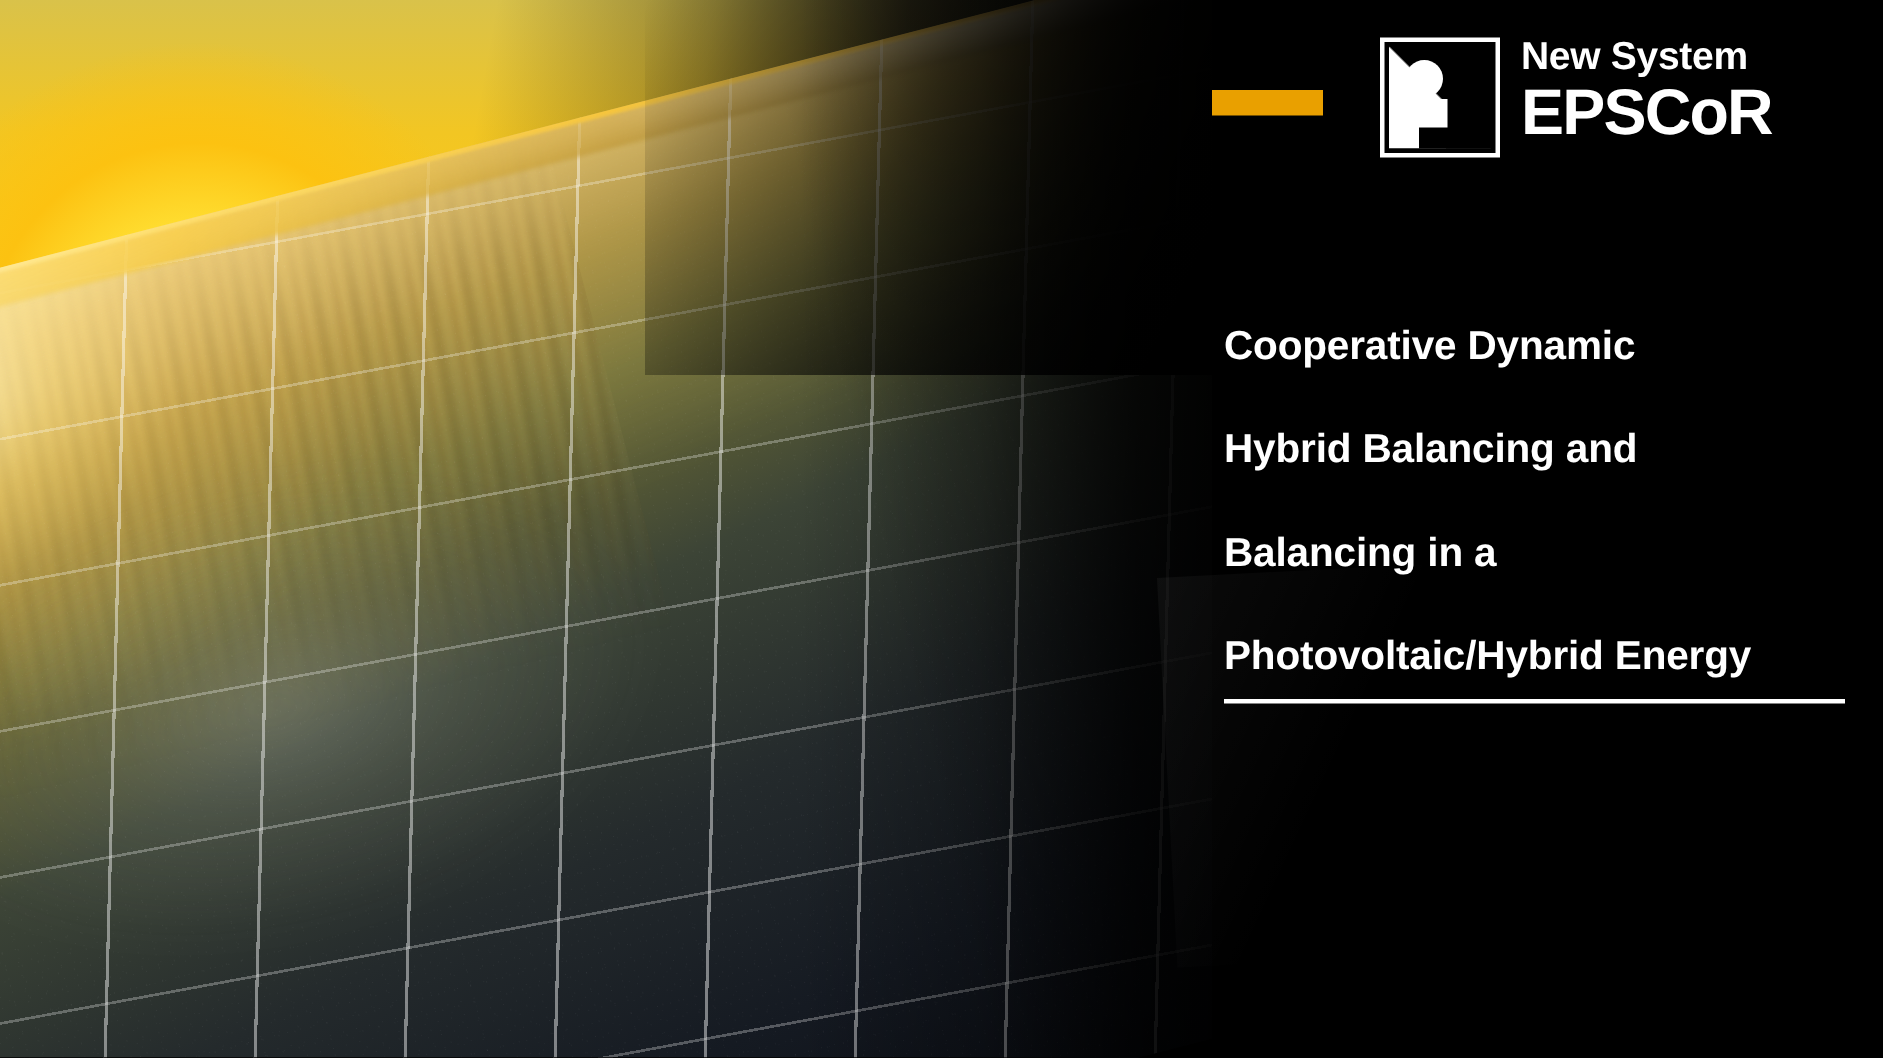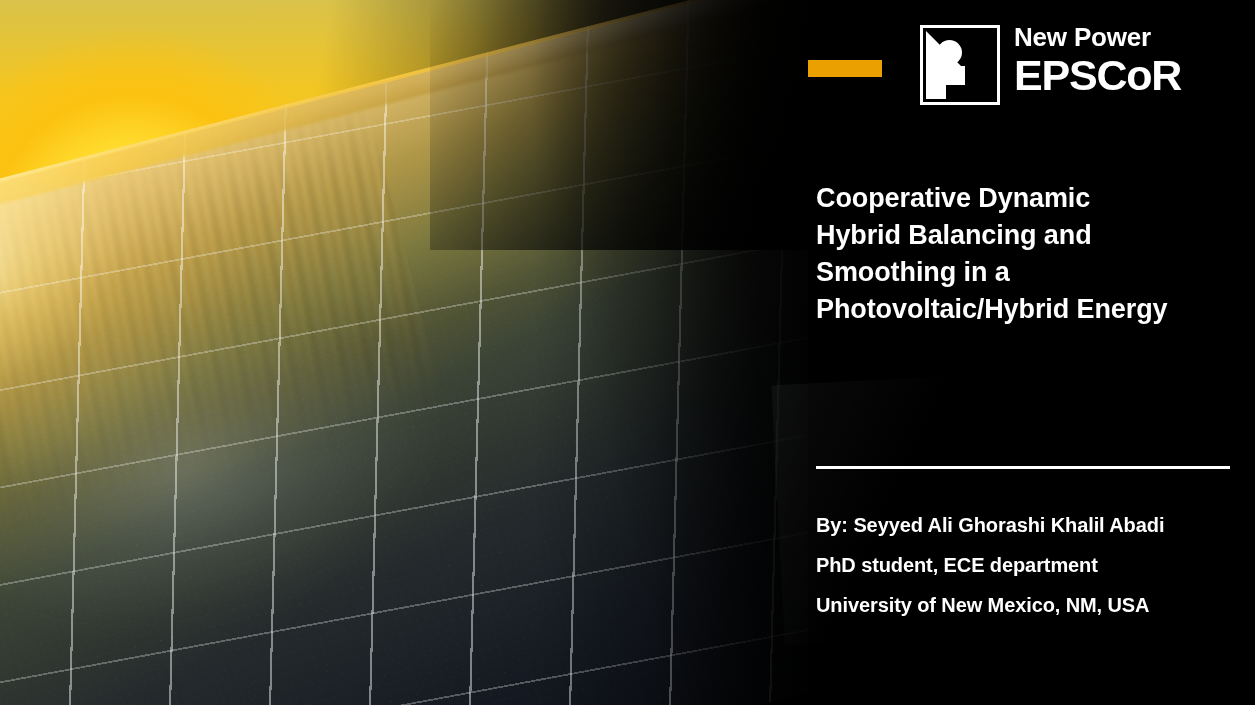--- a/index.html
+++ b/index.html
@@ -227,21 +227,21 @@
     margin-top:1px;
   }
 
   
   #title{
     position:absolute; left:8px; top:180px;
     width:420px;
     font-size:27px; font-weight:bold; color:#ffffff;
     line-height:37px; letter-spacing:-.1px;
   }
-  #title .tline{ display:block; white-space:nowrap; }
+  #title .tline{ display:block; white-space:nowrap;margin-top:32px; }
 
   
   .divider{
     position:absolute; left:8px; top:466px;
     width:414px; height:3px;
     background:#ffffff;
   }
 
   
   #author{
@@ -295,36 +295,31 @@
         <div class="logo-mark">
           <div class="lm-inner">
             <div class="lm-tri"></div>
             <div class="lm-dot"></div>
             <div class="lm-step-b"></div>
             <div class="lm-step-a"></div>
             <div class="lm-notch"></div>
           </div>
         </div>
         <div class="logo-text">
-          <span class="logo-line1">New Power</span>
+          <span class="logo-line1">New System</span>
           <span class="logo-line2">EPSCoR</span>
         </div>
       </div>
 
     </div>
 
     <h1 id="title">
       <span class="tline">Cooperative Dynamic</span>
       <span class="tline">Hybrid Balancing and</span>
-      <span class="tline">Smoothing in a</span>
+      <span class="tline">Balancing in a</span>
       <span class="tline">Photovoltaic/Hybrid Energy</span>
     </h1>
 
     <div class="divider"></div>
 
-    <div id="author">
-      <span class="aline">By: Seyyed Ali Ghorashi Khalil Abadi</span>
-      <span class="aline">PhD student, ECE department</span>
-      <span class="aline">University of New Mexico, NM, USA</span>
-    </div>
 
   </div>
 </div>
 
 </body></html>

